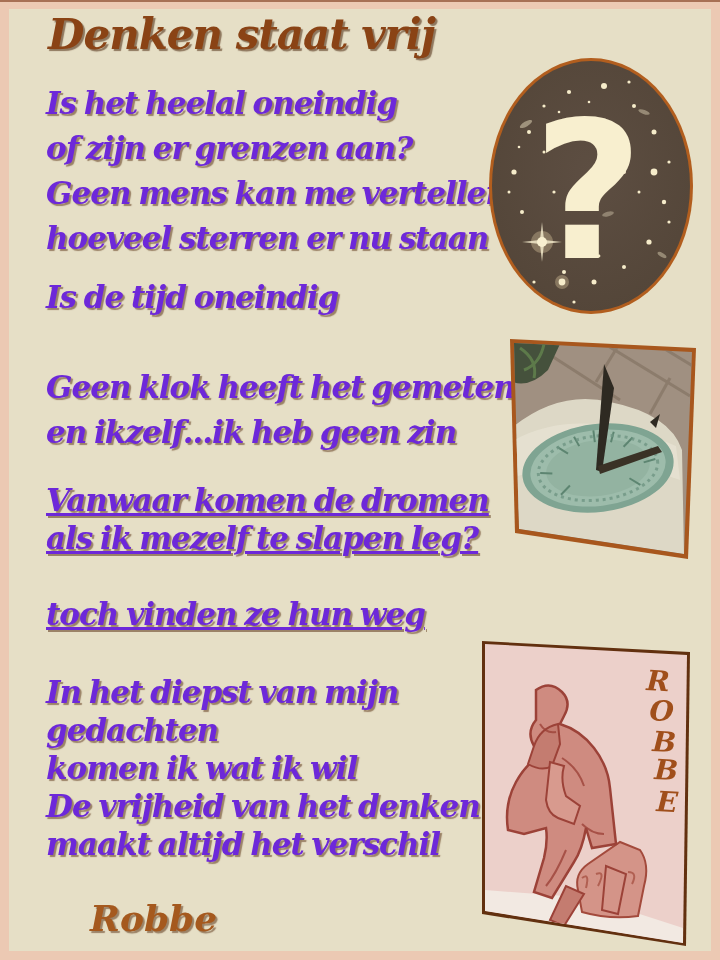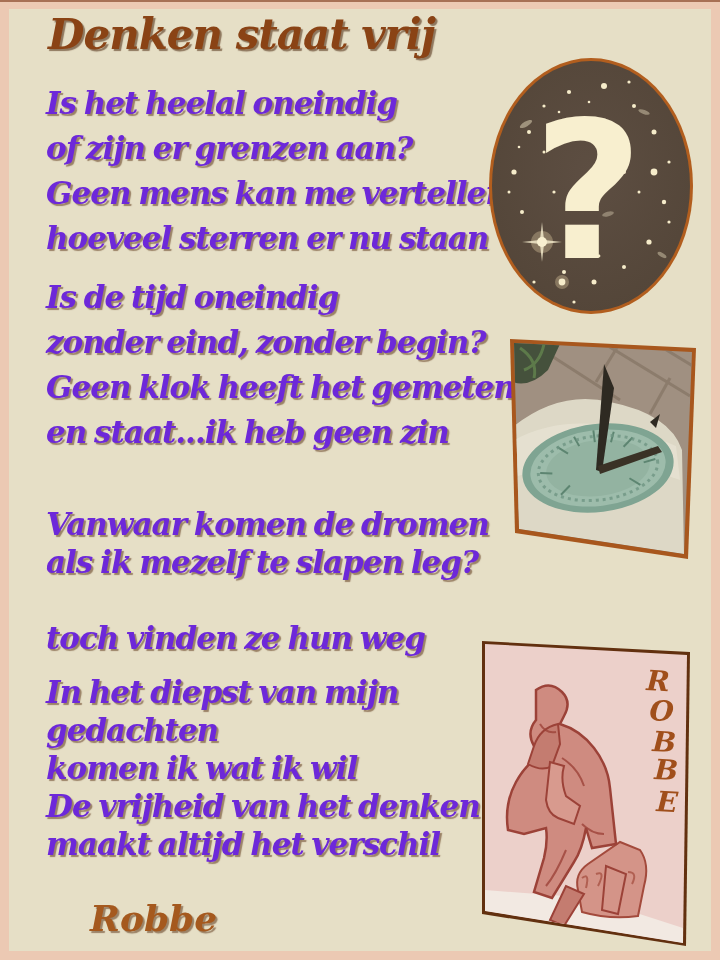--- a/index.html
+++ b/index.html
@@ -29,21 +29,21 @@
   .stanza{
     position:absolute;left:37px;margin:0;
     font-size:31px;font-weight:bold;font-style:italic;
     color:#6d28d9;
     text-shadow:2px 2px 1px rgba(80,38,8,.5);
     letter-spacing:-1px;word-spacing:-2px;
     white-space:nowrap;
   }
   .s1{top:72px;line-height:45px;}
   .s2{top:266px;line-height:45px;}
-  .s3{top:496px;line-height:38px;}
+  .s3{top:472px;line-height:38px;text-decoration:underline;}
   .s4{top:664px;line-height:38px;}
   .signature{
     position:absolute;left:37px;top:888px;
     font-size:36px;font-weight:bold;font-style:italic;
     color:#a5591e;text-shadow:2px 2px 1px rgba(80,38,8,.5);margin-left:44px;
   }
   .fig{position:absolute;}
   .fig-universe{left:473px;top:41px;}
   .fig-sundial{left:491px;top:321px;}
   .fig-thinker{left:461px;top:619px;}
@@ -67,23 +67,23 @@
 
     <div class="poem">
       <p class="stanza s1">
         <span>Is het heelal oneindig</span><br>
         <span>of zijn er grenzen aan?</span><br>
         <span>Geen mens kan me vertellen</span><br>
         <span>hoeveel sterren er nu staan</span>
       </p>
       <p class="stanza s2">
         <span>Is de tijd oneindig</span><br>
-        <span>zonder eind, zonder begin?</span><br>
+        <br>
         <span>Geen klok heeft het gemeten</span><br>
-        <span>en staat...ik heb geen zin</span>
+        <span>en ikzelf...ik heb geen zin</span>
       </p>
       <p class="stanza s3">
         <span>Vanwaar komen de dromen</span><br>
         <span>als ik mezelf te slapen leg?</span><br>
         <br>
         <span>toch vinden ze hun weg</span>
       </p>
       <p class="stanza s4">
         <span>In het diepst van mijn</span><br>
         <span>gedachten</span><br>

